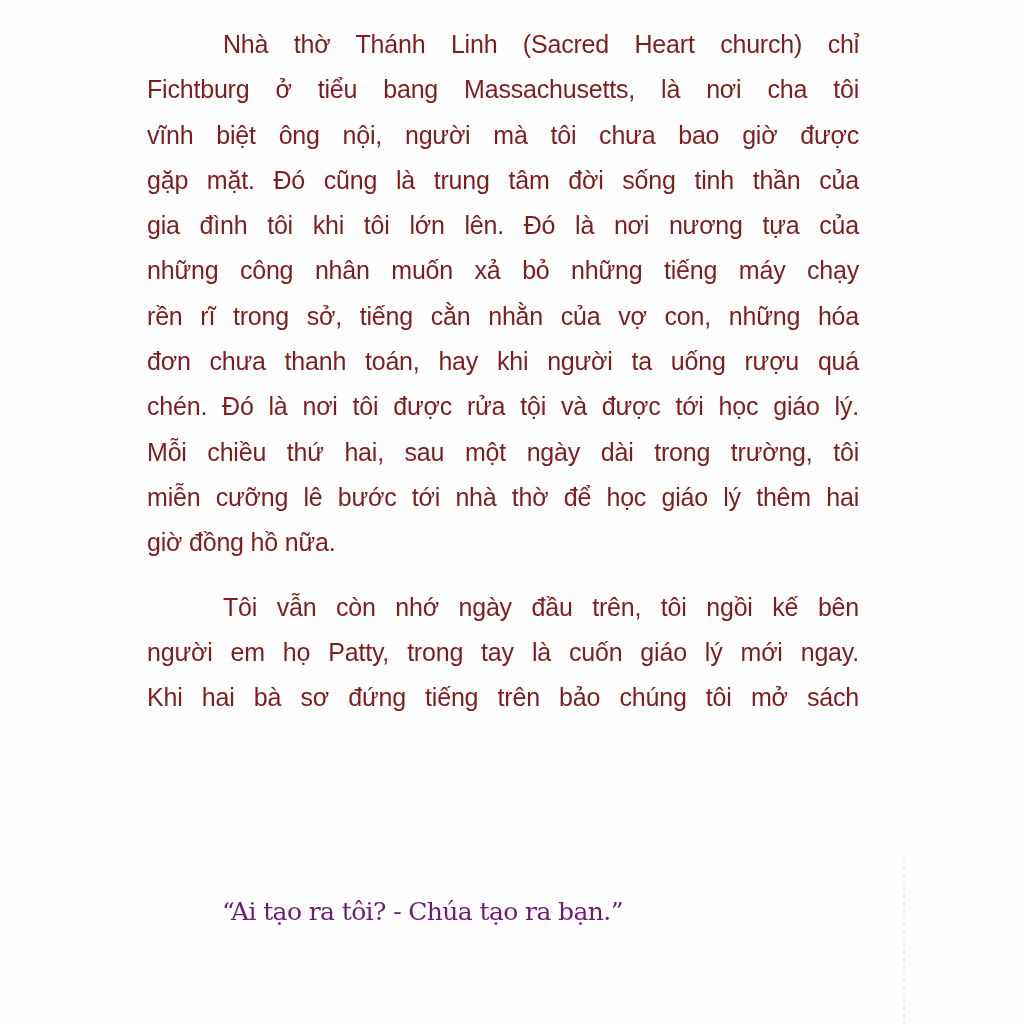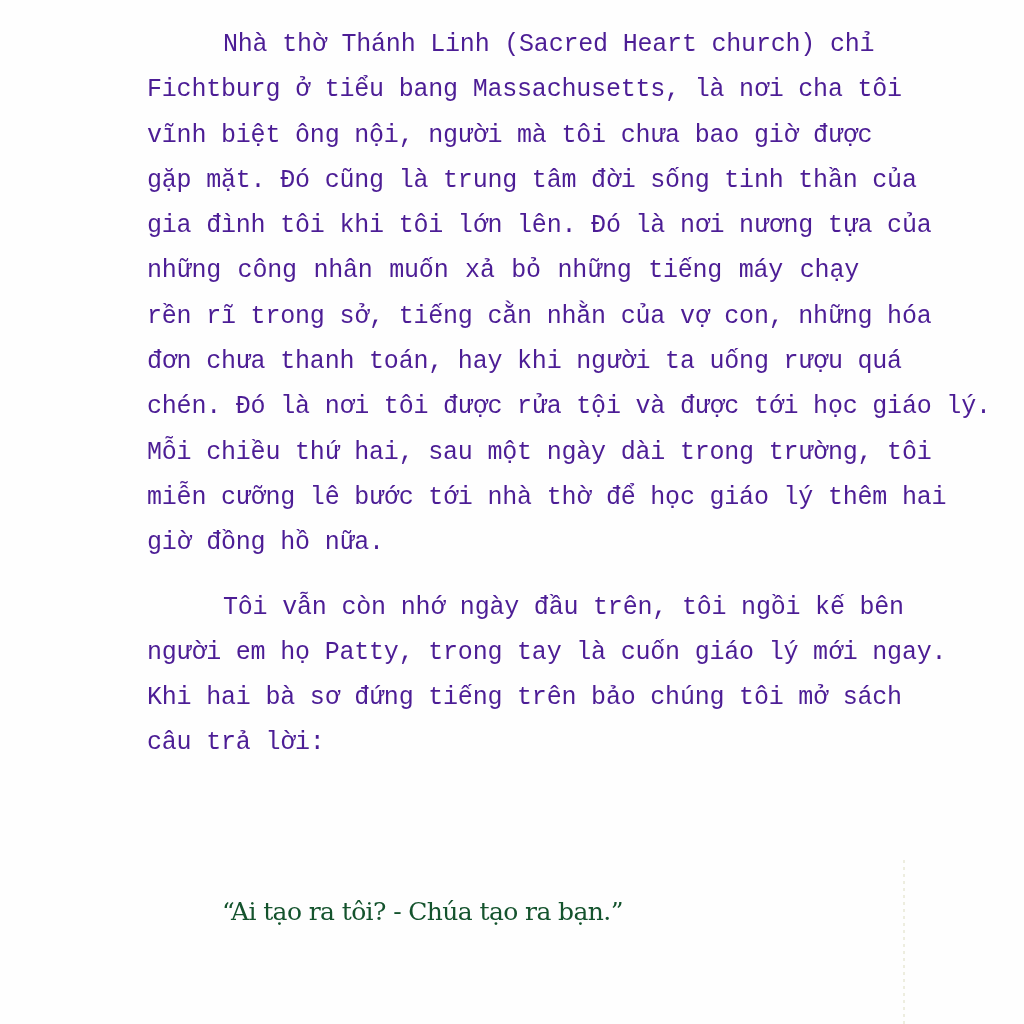--- a/index.html
+++ b/index.html
@@ -26,23 +26,23 @@
       width: 2px;
       height: 164px;
       background: repeating-linear-gradient(to bottom, #e6e6d2 0 3px, transparent 3px 7px);
       opacity: 0.7;
     }
     .text-block {
       position: absolute;
       left: 147px;
       top: 22px;
       width: 712px;
-      font-family: Liberation Mono, monospace;
+      font-family: Liberation Sans, sans-serif;
       font-size: 25px;
-      color: #4c1d95;
+      color: #7f1d1d;
       line-height: 45.3px;
       letter-spacing: -0.2px;
     }
     .para {
       margin: 0;
       text-align: justify;
       text-align-last: left;
     }
     .line {
       display: block;
@@ -57,21 +57,21 @@
       padding-left: 76px;
     }
     .para-2 {
       margin-top: 19px;
     }
     .quote {
       position: absolute;
       left: 222px;
       font-family: "DejaVu Serif", "Liberation Serif", serif;
       font-size: 25px;
-      color: #14532d;
+      color: #701a75;
       letter-spacing: -0.6px;
       white-space: nowrap;
     }
     .quote-1 { top: 897px; }
     .quote-2 { top: 967px; }
   </style>
 </head>
 <body>
 
 <div class="page">
@@ -89,18 +89,17 @@
       <span class="line">đơn chưa thanh toán, hay khi người ta uống rượu quá</span>
       <span class="line">chén. Đó là nơi tôi được rửa tội và được tới học giáo lý.</span>
       <span class="line">Mỗi chiều thứ hai, sau một ngày dài trong trường, tôi</span>
       <span class="line">miễn cưỡng lê bước tới nhà thờ để học giáo lý thêm hai</span>
       <span class="line last">giờ đồng hồ nữa.</span>
     </p>
     <p class="para para-2">
       <span class="line indent">Tôi vẫn còn nhớ ngày đầu trên, tôi ngồi kế bên</span>
       <span class="line">người em họ Patty, trong tay là cuốn giáo lý mới ngay.</span>
       <span class="line">Khi hai bà sơ đứng tiếng trên bảo chúng tôi mở sách</span>
-      <span class="line last">câu trả lời:</span>
     </p>
   </div>
 
   <div class="quote quote-1">“Ai tạo ra tôi? - Chúa tạo ra bạn.”</div>
 </div>
 
 </body></html>

